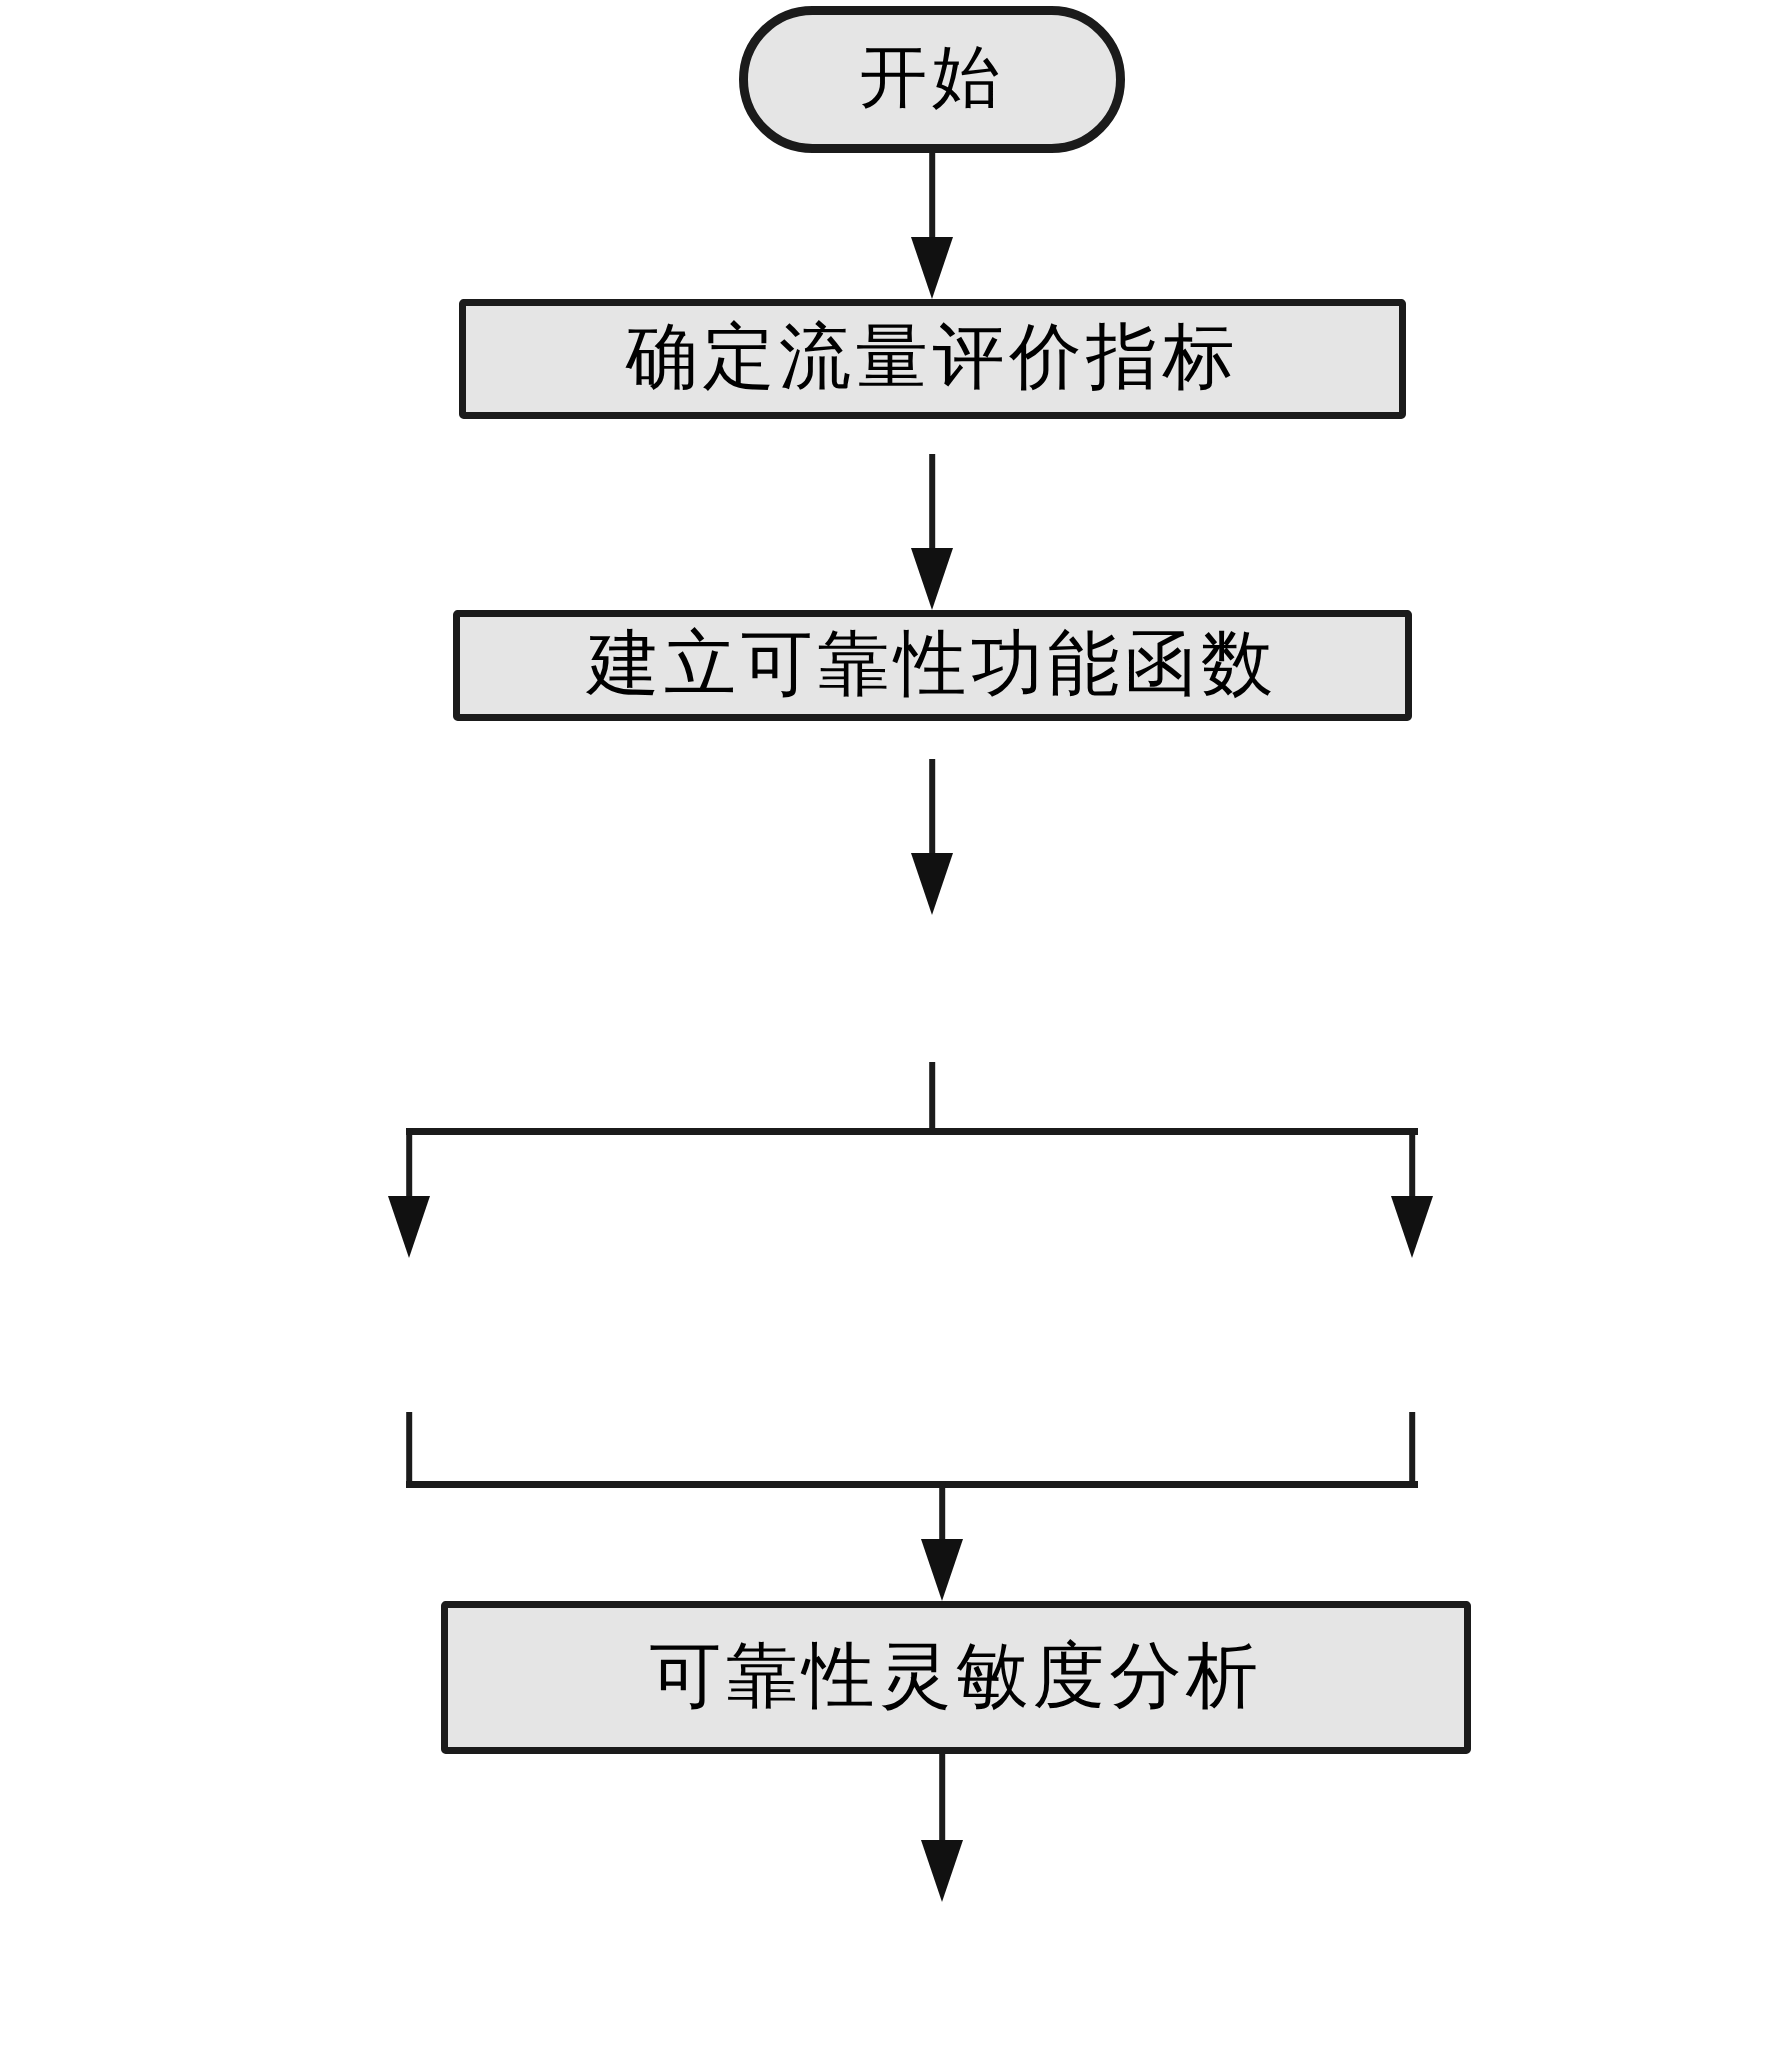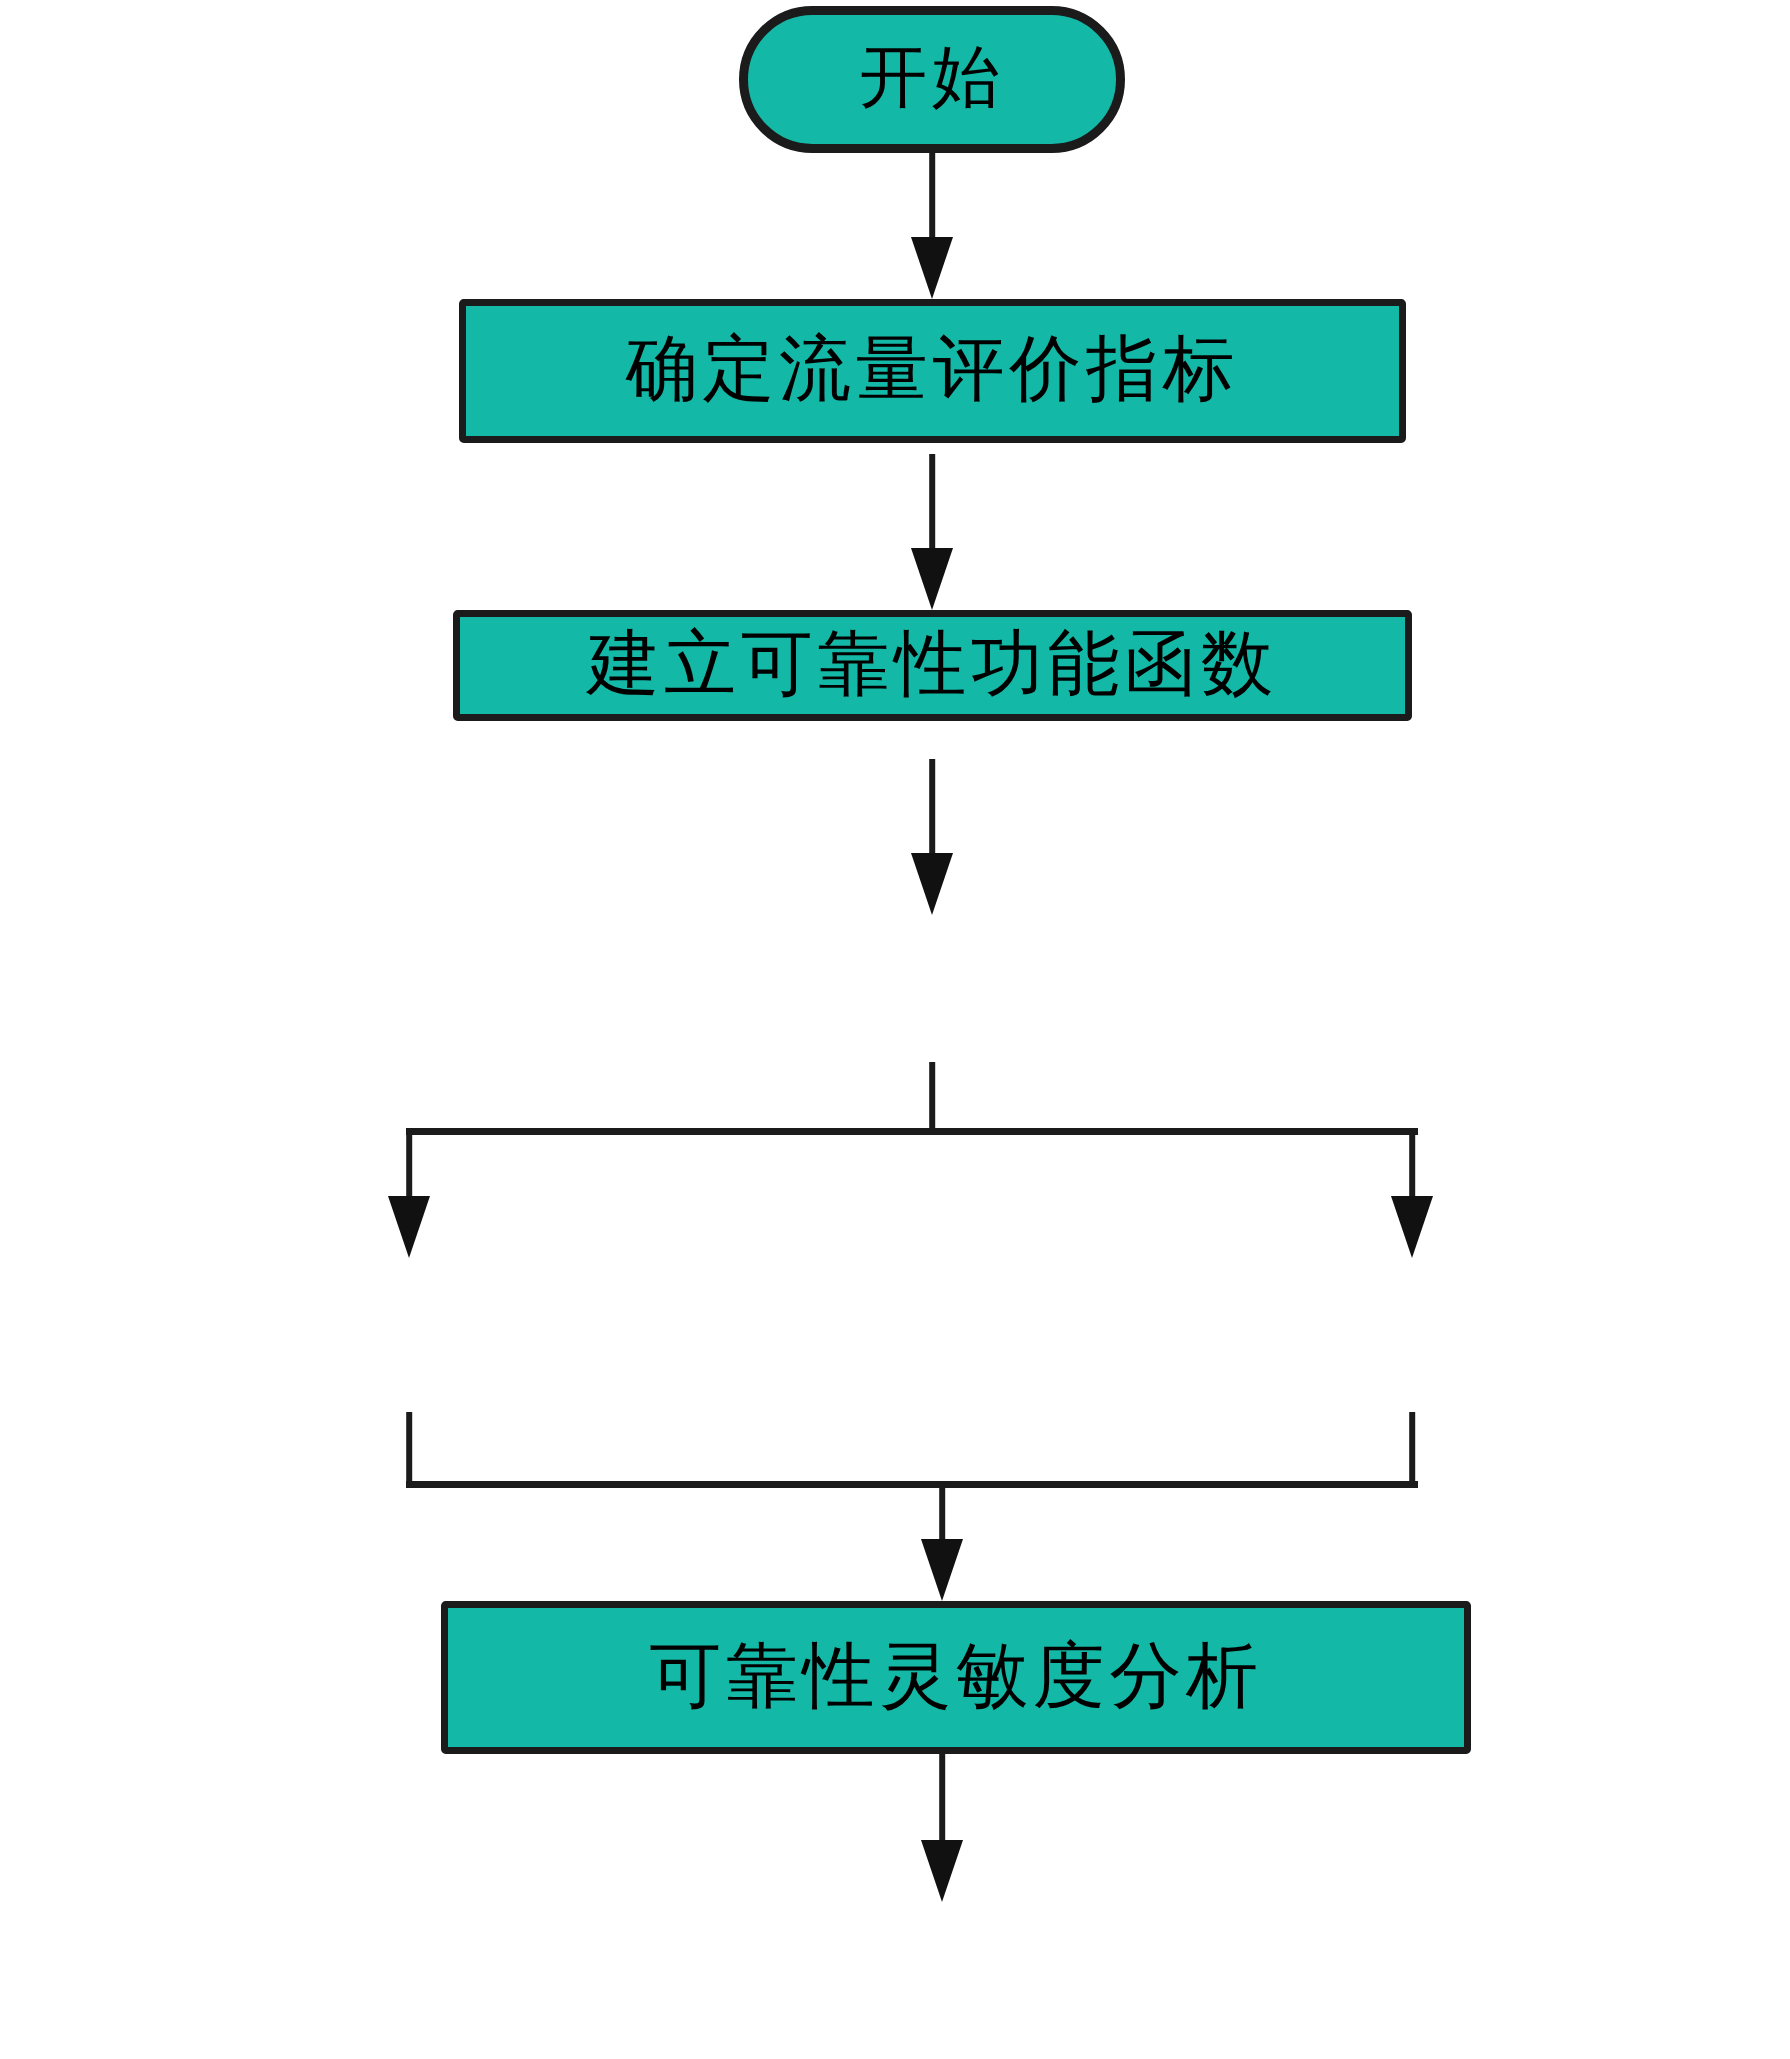--- a/index.html
+++ b/index.html
@@ -15,21 +15,21 @@
     overflow: hidden;
     font-family: "Liberation Serif", "DejaVu Serif", serif;
     color: #000000;
   }
   .node {
     position: absolute;
     box-sizing: border-box;
     display: flex;
     align-items: center;
     justify-content: center;
-    background: #14b8a6;
+    background: #e5e5e5;
     text-align: center;
     white-space: nowrap;
     z-index: 2;
   }
   .process {
     border: 7.5px solid #1b1b1b;
     border-radius: 4.7px;
     font-size: 72px;
     letter-spacing: 4.7px;
   }
@@ -69,21 +69,21 @@
 
 <div id="canvas">
 
   <div class="node terminal" style="left:739px; top:5.6px; width:386px; height:147px;">
     <span>开始</span>
   </div>
 
   <div class="vline" style="left:932px; top:151px; height:91px;"></div>
   <div class="arrowhead" style="left:932px; top:237px;"></div>
 
-  <div class="node process" style="left:459px; top:299px; width:947px; height:144px;">
+  <div class="node process" style="left:459px; top:299px; width:947px; height:120px;">
     <span>确定流量评价指标</span>
   </div>
 
   <div class="vline" style="left:932px; top:454px; height:98px;"></div>
   <div class="arrowhead" style="left:932px; top:548px;"></div>
 
   <div class="node process" style="left:453px; top:610px; width:959px; height:111px;">
     <span>建立可靠性功能函数</span>
   </div>
 

